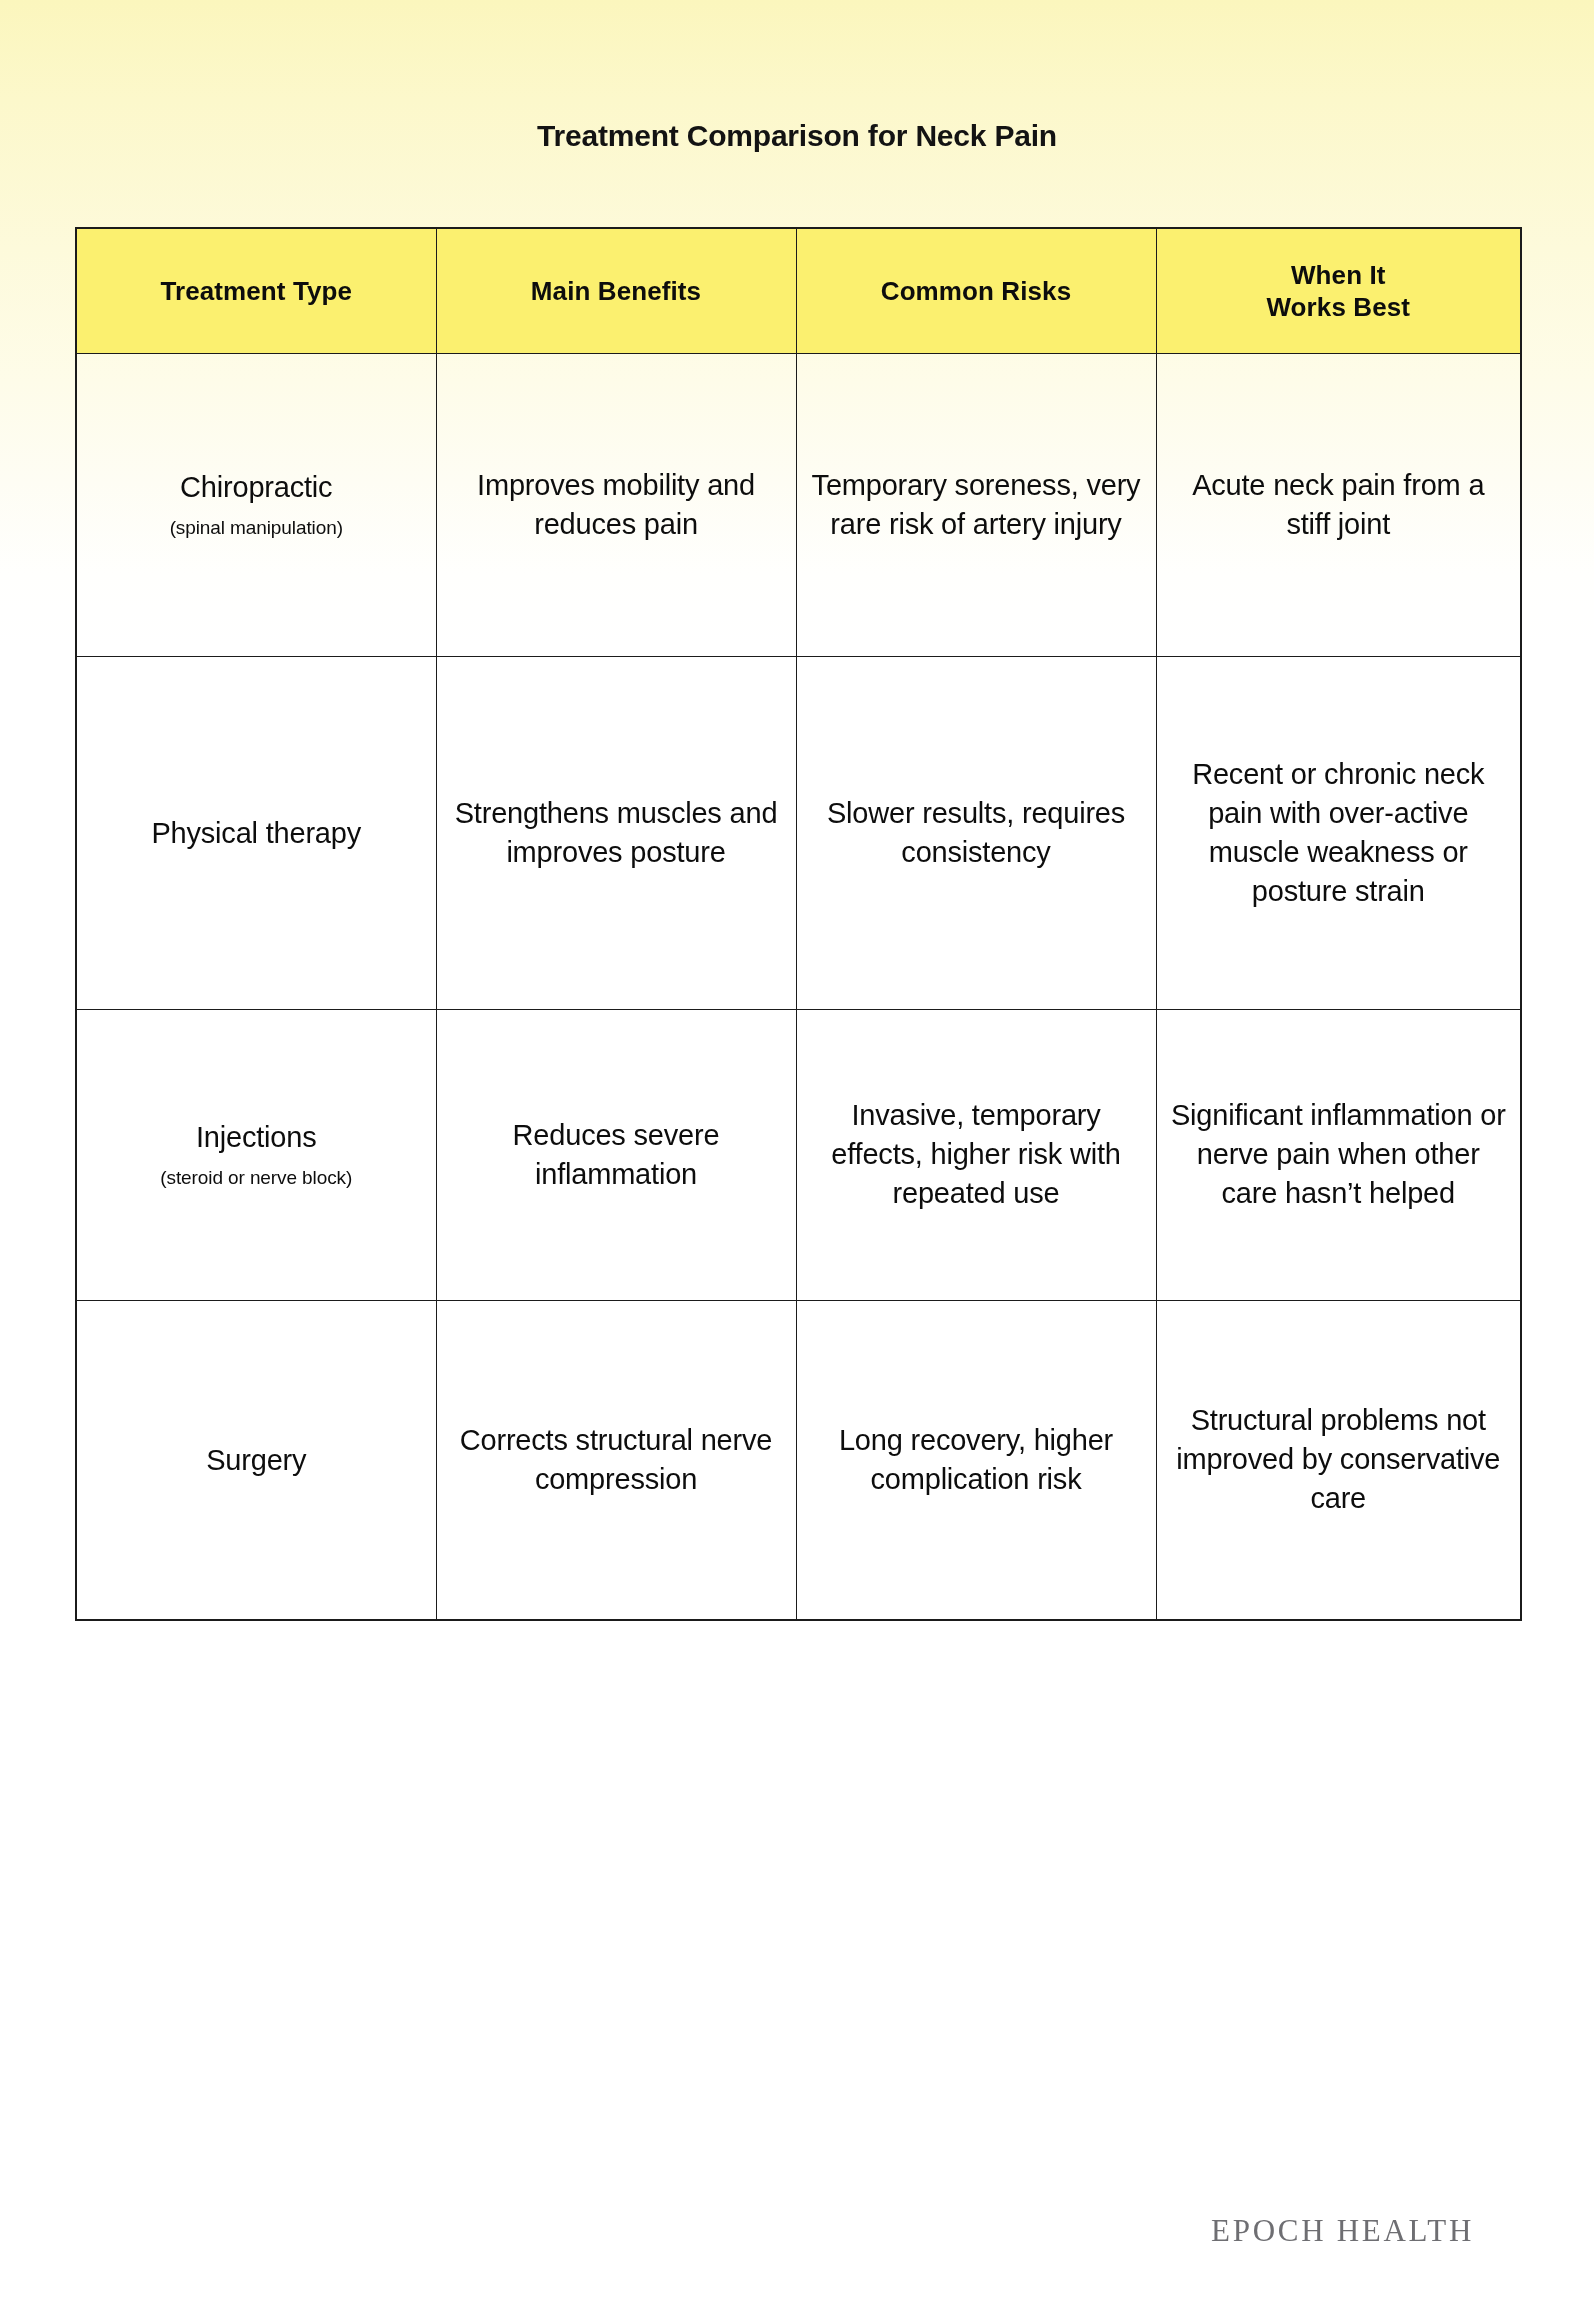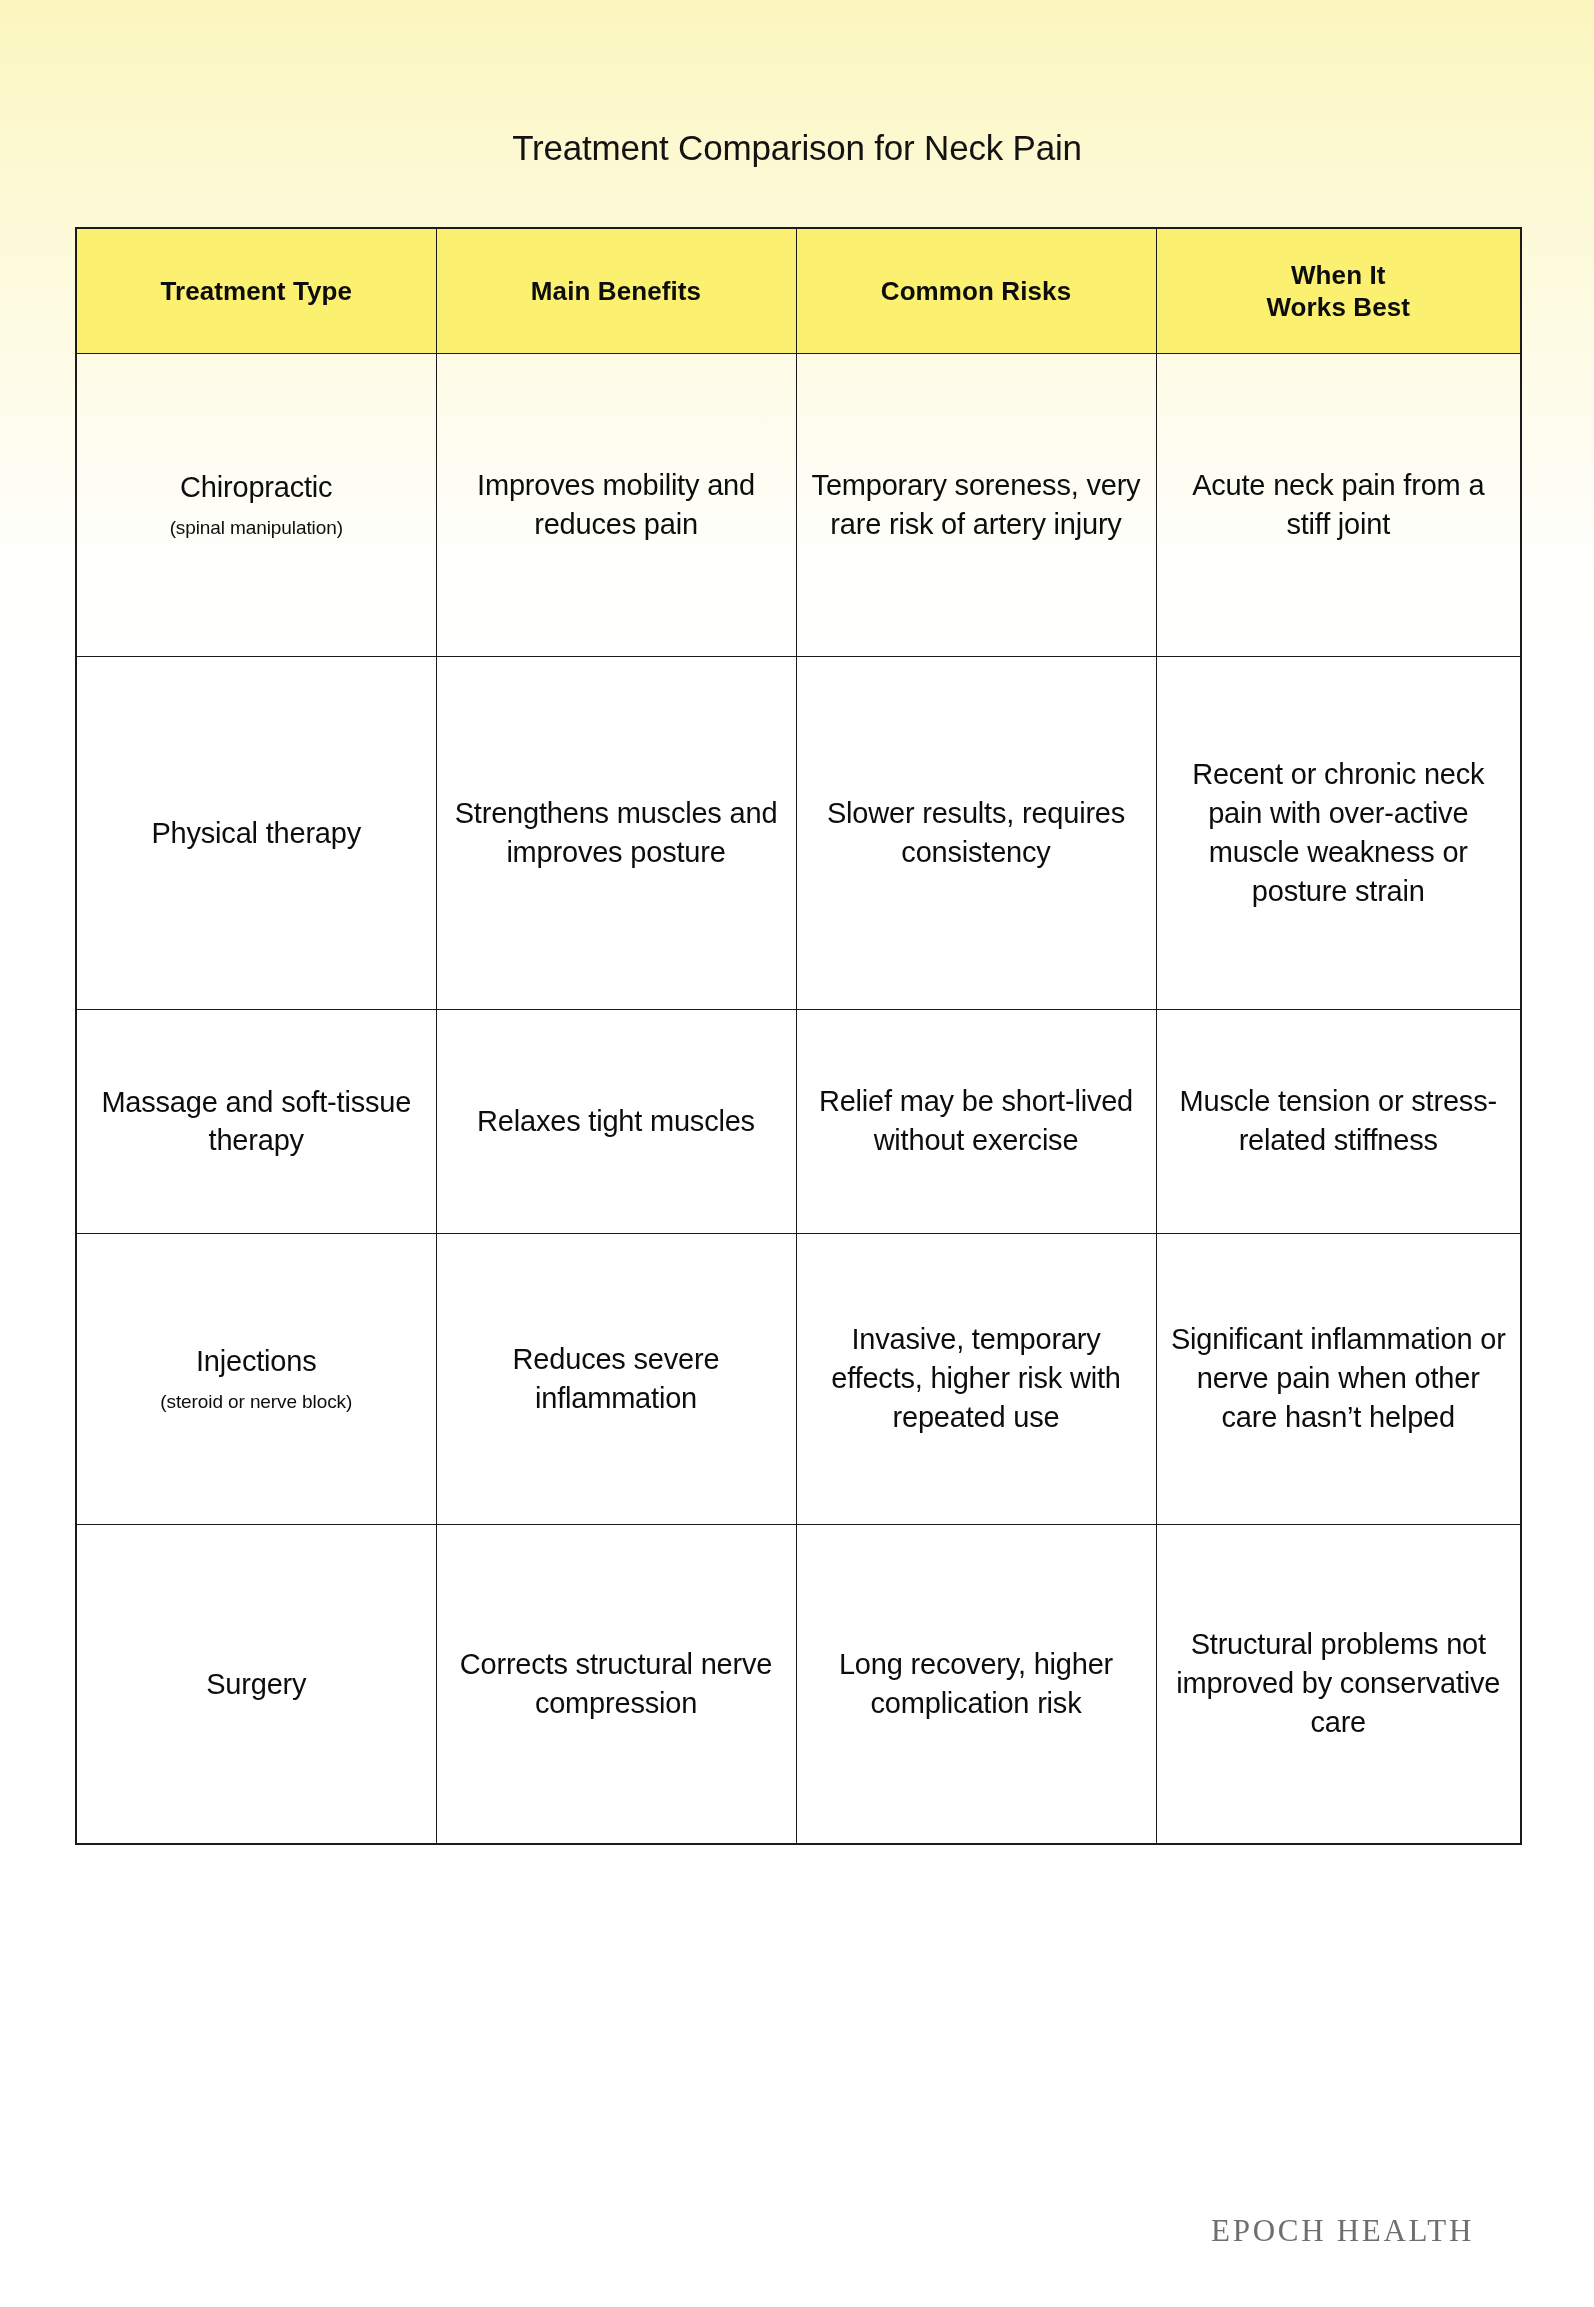--- a/index.html
+++ b/index.html
@@ -35,26 +35,26 @@
   .title-wrap {
     position: absolute;
     top: 106px;
     left: 0;
     width: 1594px;
     text-align: center;
   }
   .title {
     display: inline-block;
     font-family: "Liberation Sans", sans-serif;
-    font-weight: normal;
-    font-size: 35px;
+    font-weight: bold;
+    font-size: 30px;
     line-height: 51px;
     letter-spacing: -0.2px;
     color: #131313;
-    margin: 16px;
+    margin: 4px;
   }
 
   
   .table-wrap {
     position: absolute;
     top: 227px;
     left: 75px;
     width: 1288px;
   }
   table.cmp {
@@ -178,28 +178,20 @@
 
         <tr class="r1">
           <td class="treatment">
             <span>Physical therapy</span>
           </td>
           <td>Strengthens muscles and improves posture</td>
           <td>Slower results, requires consistency</td>
           <td>Recent or chronic neck pain with over-active muscle weakness or posture strain</td>
         </tr>
 
-        <tr class="r2">
-          <td class="treatment">
-            <span>Massage and soft-tissue therapy</span>
-          </td>
-          <td>Relaxes tight muscles</td>
-          <td>Relief may be short-lived without exercise</td>
-          <td>Muscle tension or stress-related stiffness</td>
-        </tr>
 
 
         <tr class="r4">
           <td class="treatment">
             <span>Injections</span>
             <span class="sub">(steroid or nerve block)</span>
           </td>
           <td>Reduces severe inflammation</td>
           <td>Invasive, temporary effects, higher risk with repeated use</td>
           <td>Significant inflammation or nerve pain when other care hasn’t helped</td>

